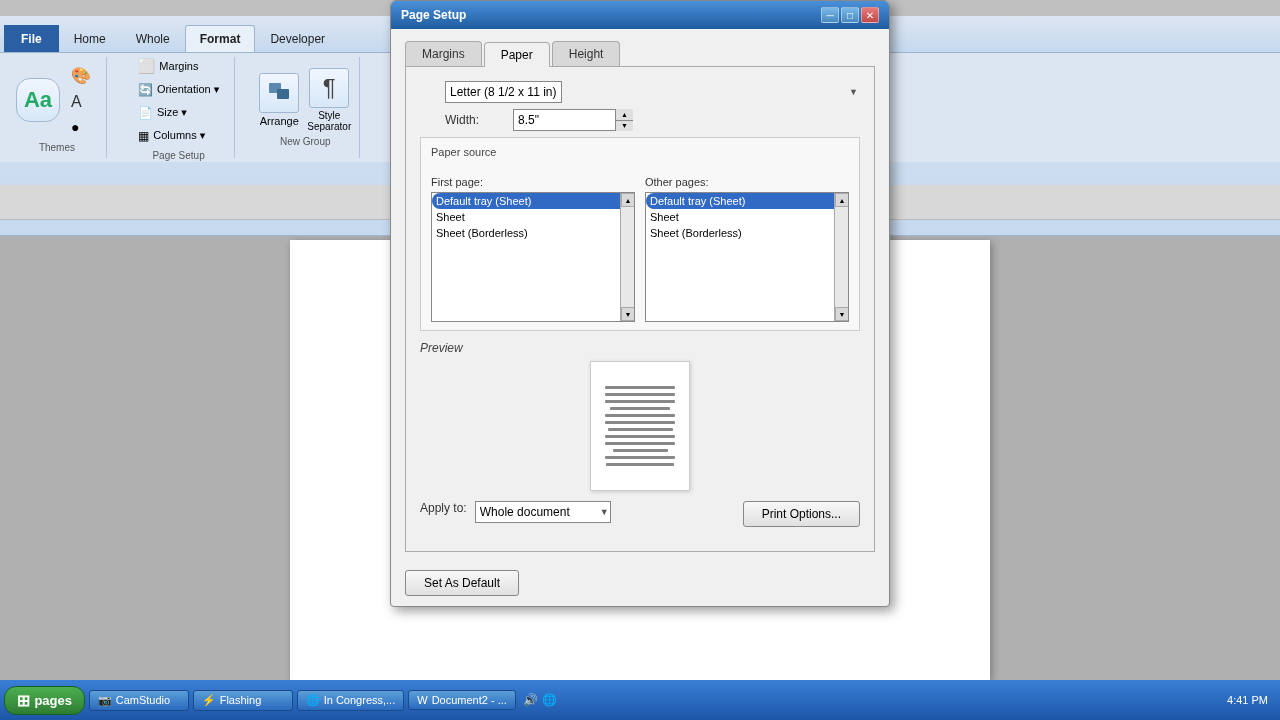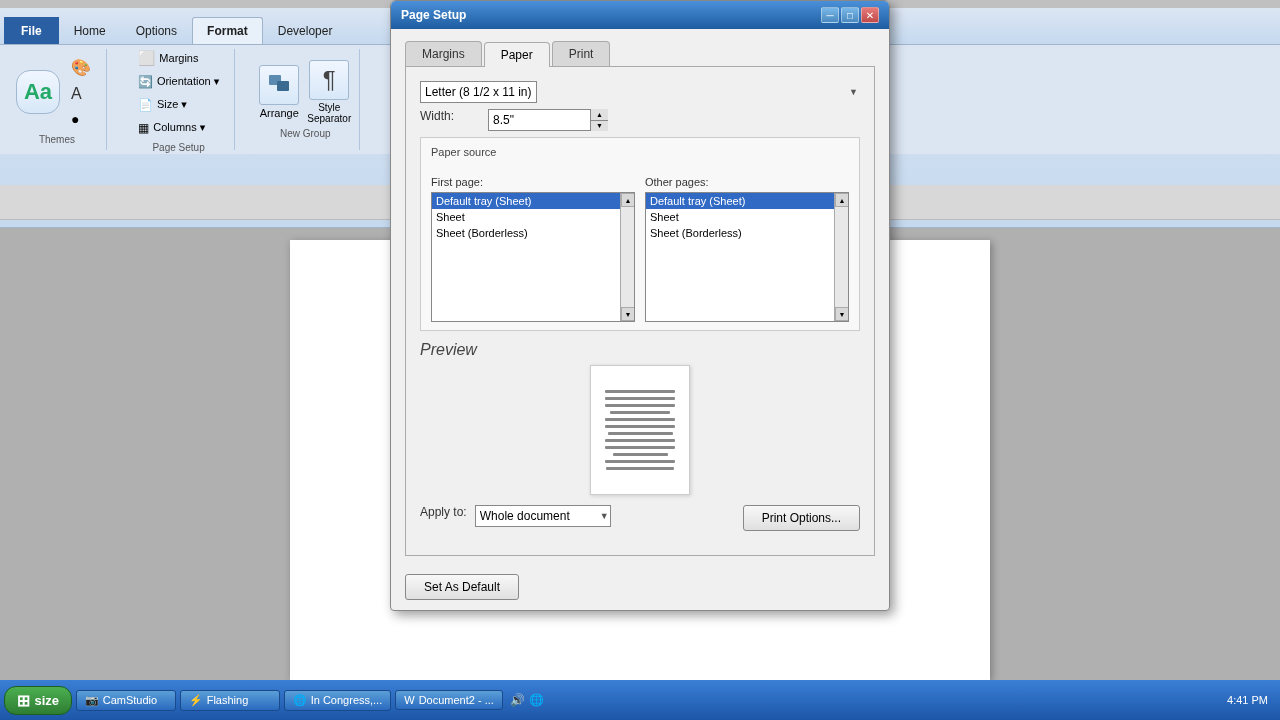--- a/index.html
+++ b/index.html
@@ -9,21 +9,21 @@
       background: #c0c0c0;
       width: 1280px;
       height: 720px;
       overflow: hidden;
       position: relative;
     }
 
     
     .ribbon {
       position: absolute;
-      top: 8px;
+      top: 16px;
       left: 0;
       right: 0;
       height: 220px;
       background: linear-gradient(to bottom, #dce6f3 0%, #c5d9ef 100%);
       border-bottom: 1px solid #a0b4cc;
       z-index: 1;
     }
 
     .ribbon-tabs {
       display: flex;
@@ -315,23 +315,24 @@
     
     .section-label {
       font-size: 11px;
       color: #444;
       margin-bottom: 6px;
       font-style: italic;
     }
 
     .form-row {
       display: flex;
-      align-items: flex-start;
+      align-items: center;
       margin-bottom: 6px;
       gap: 8px;
+      margin-left: 25px;
     }
 
     .form-label {
       width: 60px;
       font-size: 12px;
       color: #333;
     }
 
     .form-select {
       flex: 1;
@@ -443,20 +444,21 @@
     }
 
     .source-list-inner {
       padding: 0;
     }
 
     .source-list-item {
       padding: 2px 4px;
       font-size: 11px;
       cursor: pointer;
+      border-radius: 8px;
     }
 
     .source-list-item.selected {
       background: #316ac5;
       color: white;
     }
 
     .source-scrollbar {
       position: absolute;
       right: 0;
@@ -480,21 +482,21 @@
       font-size: 7px;
       cursor: pointer;
     }
 
     
     .preview-section {
       margin-bottom: 10px;
     }
 
     .preview-label {
-      font-size: 16px;
+      font-size: 12px;
       font-style: italic;
       color: #444;
       margin-bottom: 6px;
     }
 
     .preview-box {
       width: 100px;
       height: 130px;
       border: 1px solid #ccc;
       background: white;
@@ -613,21 +615,21 @@
 
 <div class="ribbon">
   <div class="ribbon-tabs">
     <div class="ribbon-tab file">
       <span>File</span>
     </div>
     <div class="ribbon-tab">
       <span>Home</span>
     </div>
     <div class="ribbon-tab">
-      <span>Options</span>
+      <span>Whole</span>
     </div>
     <div class="ribbon-tab active">
       <span>Format</span>
     </div>
     <div class="ribbon-tab">
       <span>Developer</span>
     </div>
   </div>
   <div class="ribbon-body">
 
@@ -700,21 +702,21 @@
         <div class="dialog-ctrl-btn minimize">─</div>
         <div class="dialog-ctrl-btn maximize">□</div>
         <div class="dialog-ctrl-btn close">✕</div>
       </div>
     </div>
     <div class="dialog-content">
 
       <div class="dialog-tabs">
         <div class="dialog-tab">Margins</div>
         <div class="dialog-tab active">Paper</div>
-        <div class="dialog-tab">Print</div>
+        <div class="dialog-tab">Height</div>
       </div>
       <div class="dialog-panel">
 
         <div class="form-row">
           <div class="select-wrapper">
             <select class="form-select">
               <option class="select-highlight" selected="">Letter (8 1/2 x 11 in)</option>
               <option>A4</option>
               <option>Legal</option>
             </select>
@@ -806,21 +808,21 @@
       <div class="footer-left">
         <button class="btn">Set As Default</button>
       </div>
     </div>
   </div>
 </div>
 
 <div class="taskbar">
   <div class="taskbar-start">
     <span style="font-size:16px;">⊞</span>
-    <span>size</span>
+    <span>pages</span>
   </div>
   <div class="taskbar-item">
     <span>📷</span>
     <span>CamStudio</span>
   </div>
   <div class="taskbar-item">
     <span>⚡</span>
     <span>Flashing</span>
   </div>
   <div class="taskbar-item">

